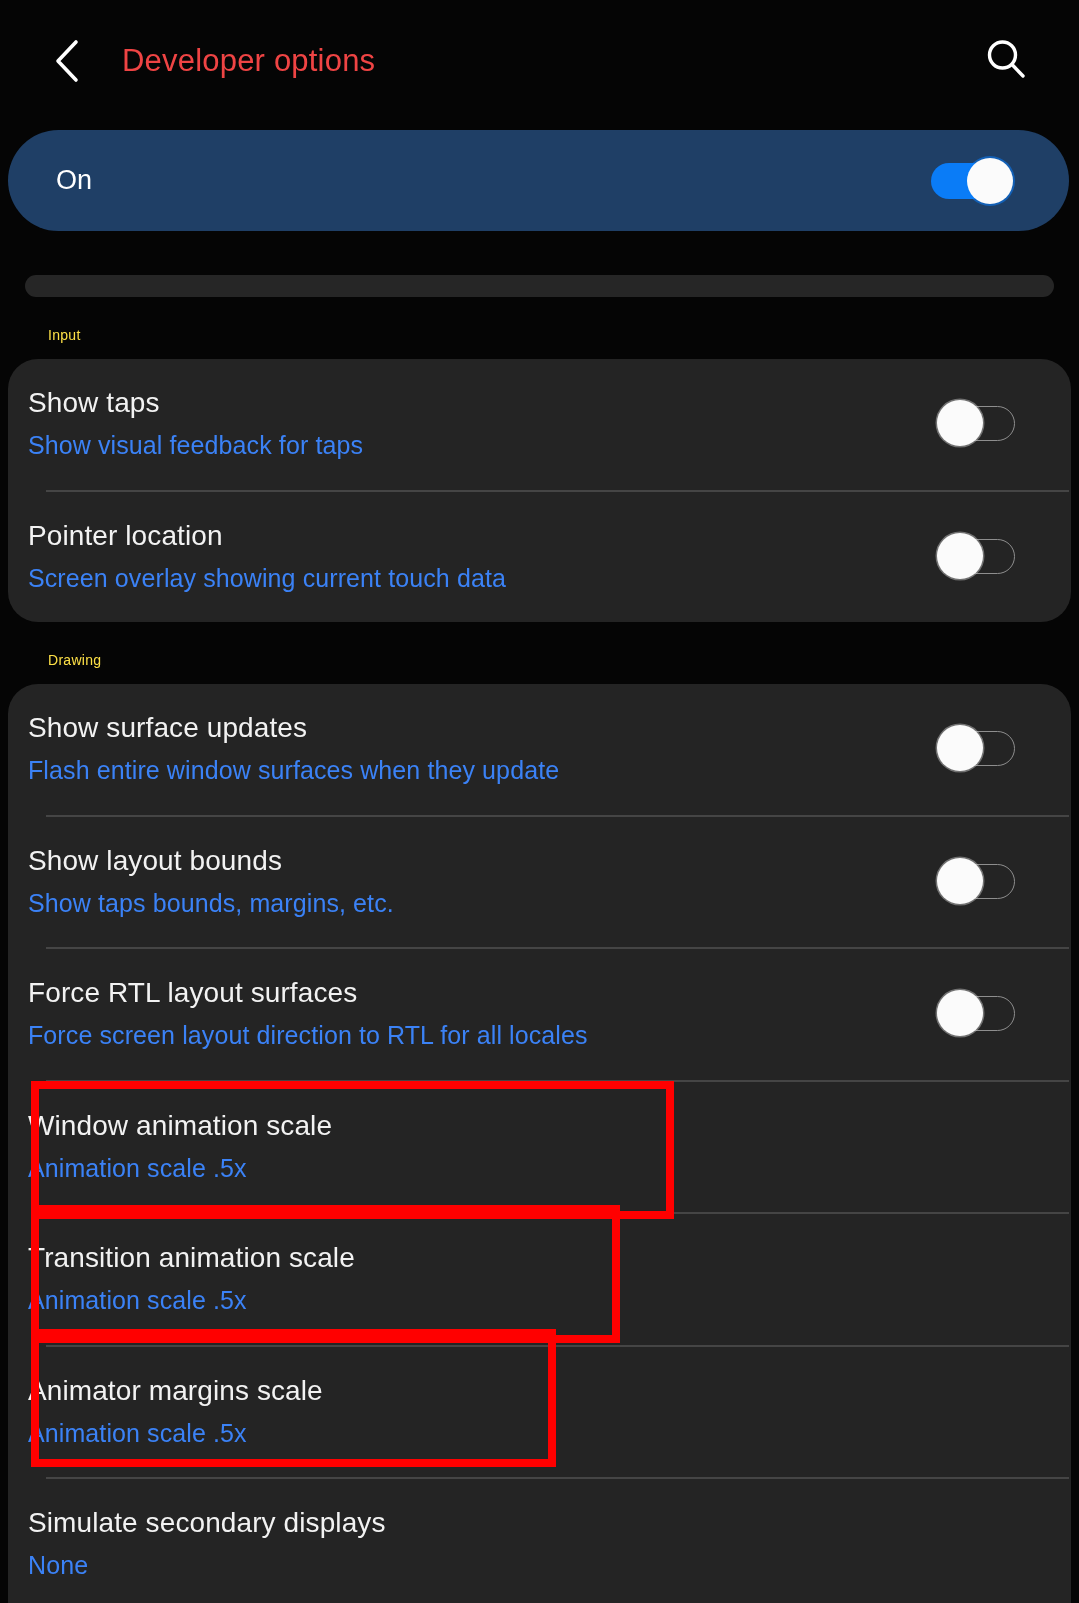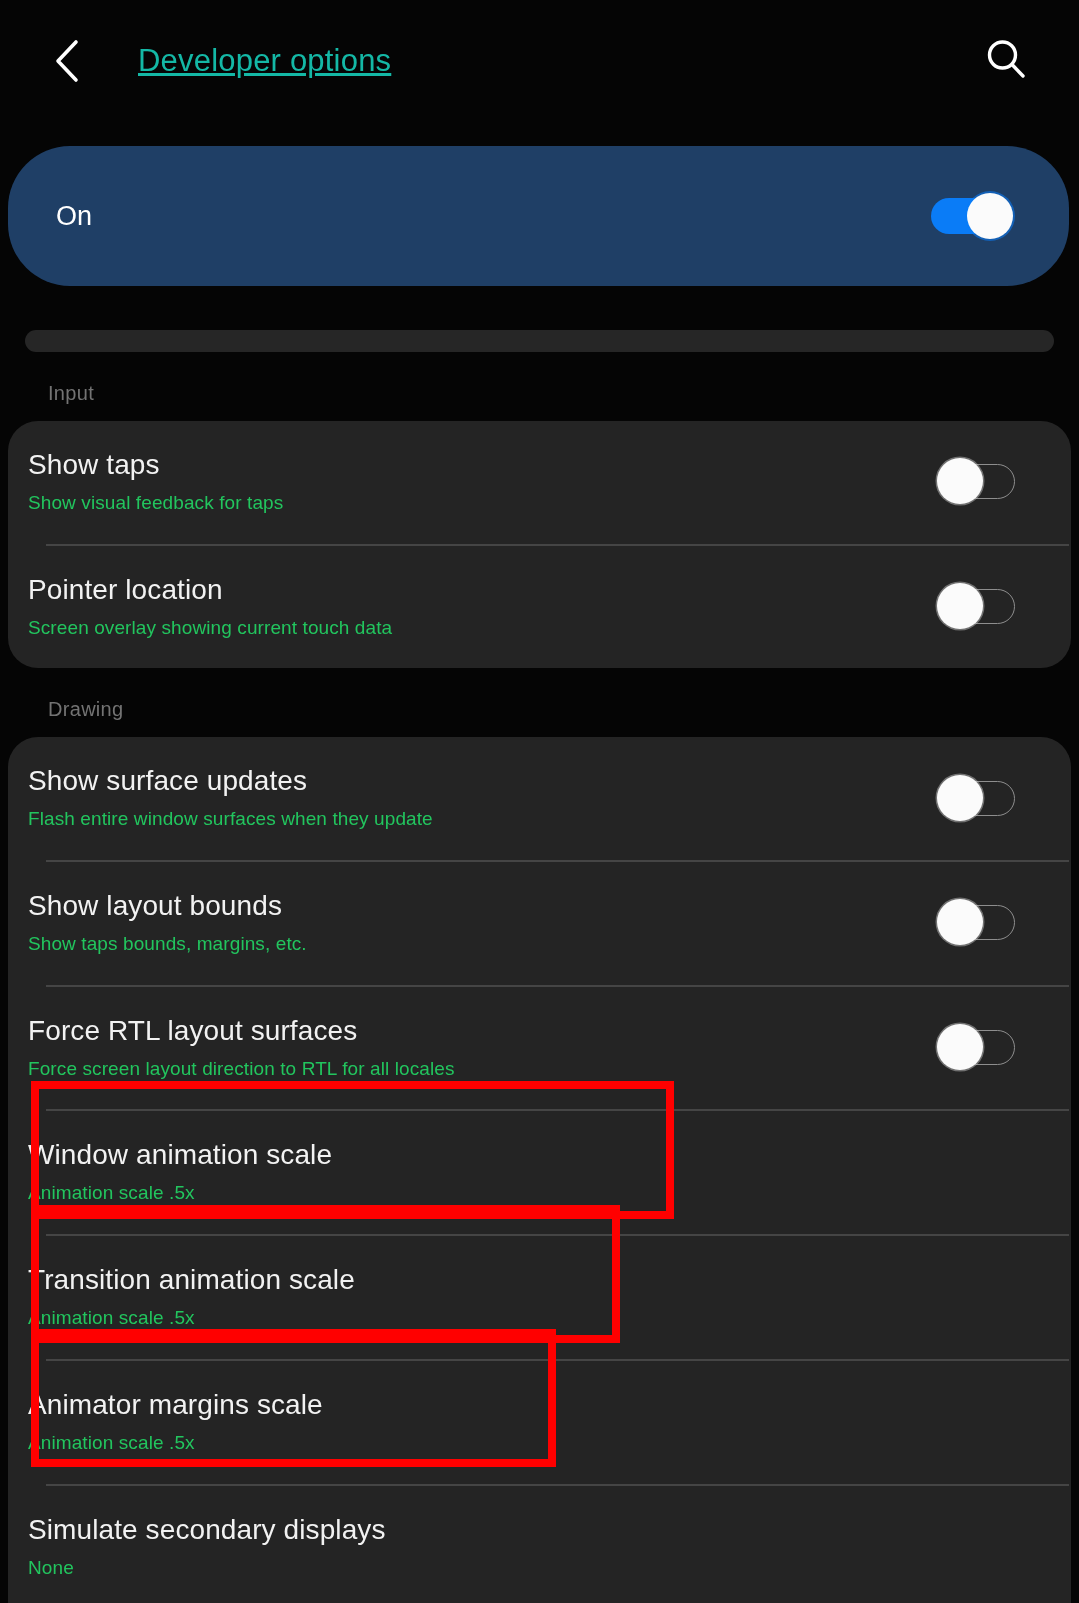--- a/index.html
+++ b/index.html
@@ -17,35 +17,35 @@
     display:flex; align-items:center;
     padding:0 30px 0 38px;
   }
   .back-btn {
     width:58px; height:58px;
     display:flex; align-items:center; justify-content:center;
     flex:0 0 auto; cursor:pointer;
   }
   .back-btn svg { display:block; }
   .appbar-title {
-    color:#14b8a6; font-size:31px; font-weight:400;
-    letter-spacing:.2px; margin-left:42px; white-space:nowrap;text-decoration:underline;
+    color:#ef4444; font-size:31px; font-weight:400;
+    letter-spacing:.2px; margin-left:26px; white-space:nowrap;
   }
   .appbar-spacer { flex:1 1 auto; }
   .search-btn {
     width:62px; height:62px;
     display:flex; align-items:center; justify-content:center;
     flex:0 0 auto; cursor:pointer; margin-right:12px;
   }
 
   
   .master-banner {
     position:relative;
-    margin:24px 10px 0 8px;
-    height:140px;
+    margin:8px 10px 0 8px;
+    height:101px;
     background:#1f3f66;
     border-radius:62px;
     display:flex; align-items:center;
     padding:0 56px 0 48px;
     cursor:pointer;
   }
   .master-label { color:#ffffff; font-size:27px; font-weight:400; }
   .master-spacer { flex:1 1 auto; }
 
   
@@ -78,21 +78,21 @@
 
   
   .strip {
     margin:44px 25px 0 25px;
     height:22px; background:#262626;
     border-radius:11px;
   }
 
   
   .section-header {
-    color:#737373; font-size:20px;
+    color:#fde047; font-size:14px;
     padding:30px 0 16px 48px; letter-spacing:.3px;
   }
   .card {
     background:#242424;
     border-radius:30px;
     margin:0 8px;
     overflow:hidden;
   }
   .card.flat-bottom { border-bottom-left-radius:0; border-bottom-right-radius:0; }
 
@@ -103,21 +103,21 @@
     min-height:110px;
     cursor:pointer;
     border-radius:10px;
   }
   .row-texts { flex:1 1 auto; min-width:0; }
   .row-title {
     color:#f2f2f2; font-size:28px; font-weight:400;
     line-height:1.25; letter-spacing:.1px;
   }
   .row-sub {
-    color:#22c55e; font-size:19px; font-weight:400;
+    color:#3b82f6; font-size:25px; font-weight:400;
     line-height:1.3; margin-top:9px; letter-spacing:.1px;
   }
   .divider {
     height:2px; background:#454545;
     margin-left:38px; margin-right:2px;
   }
 
   
   .hl { position:absolute; border:8px solid #ff0000; pointer-events:none; z-index:40; }
   #hl-window     { left:31px;  top:1081px; width:643px; height:138px; }

